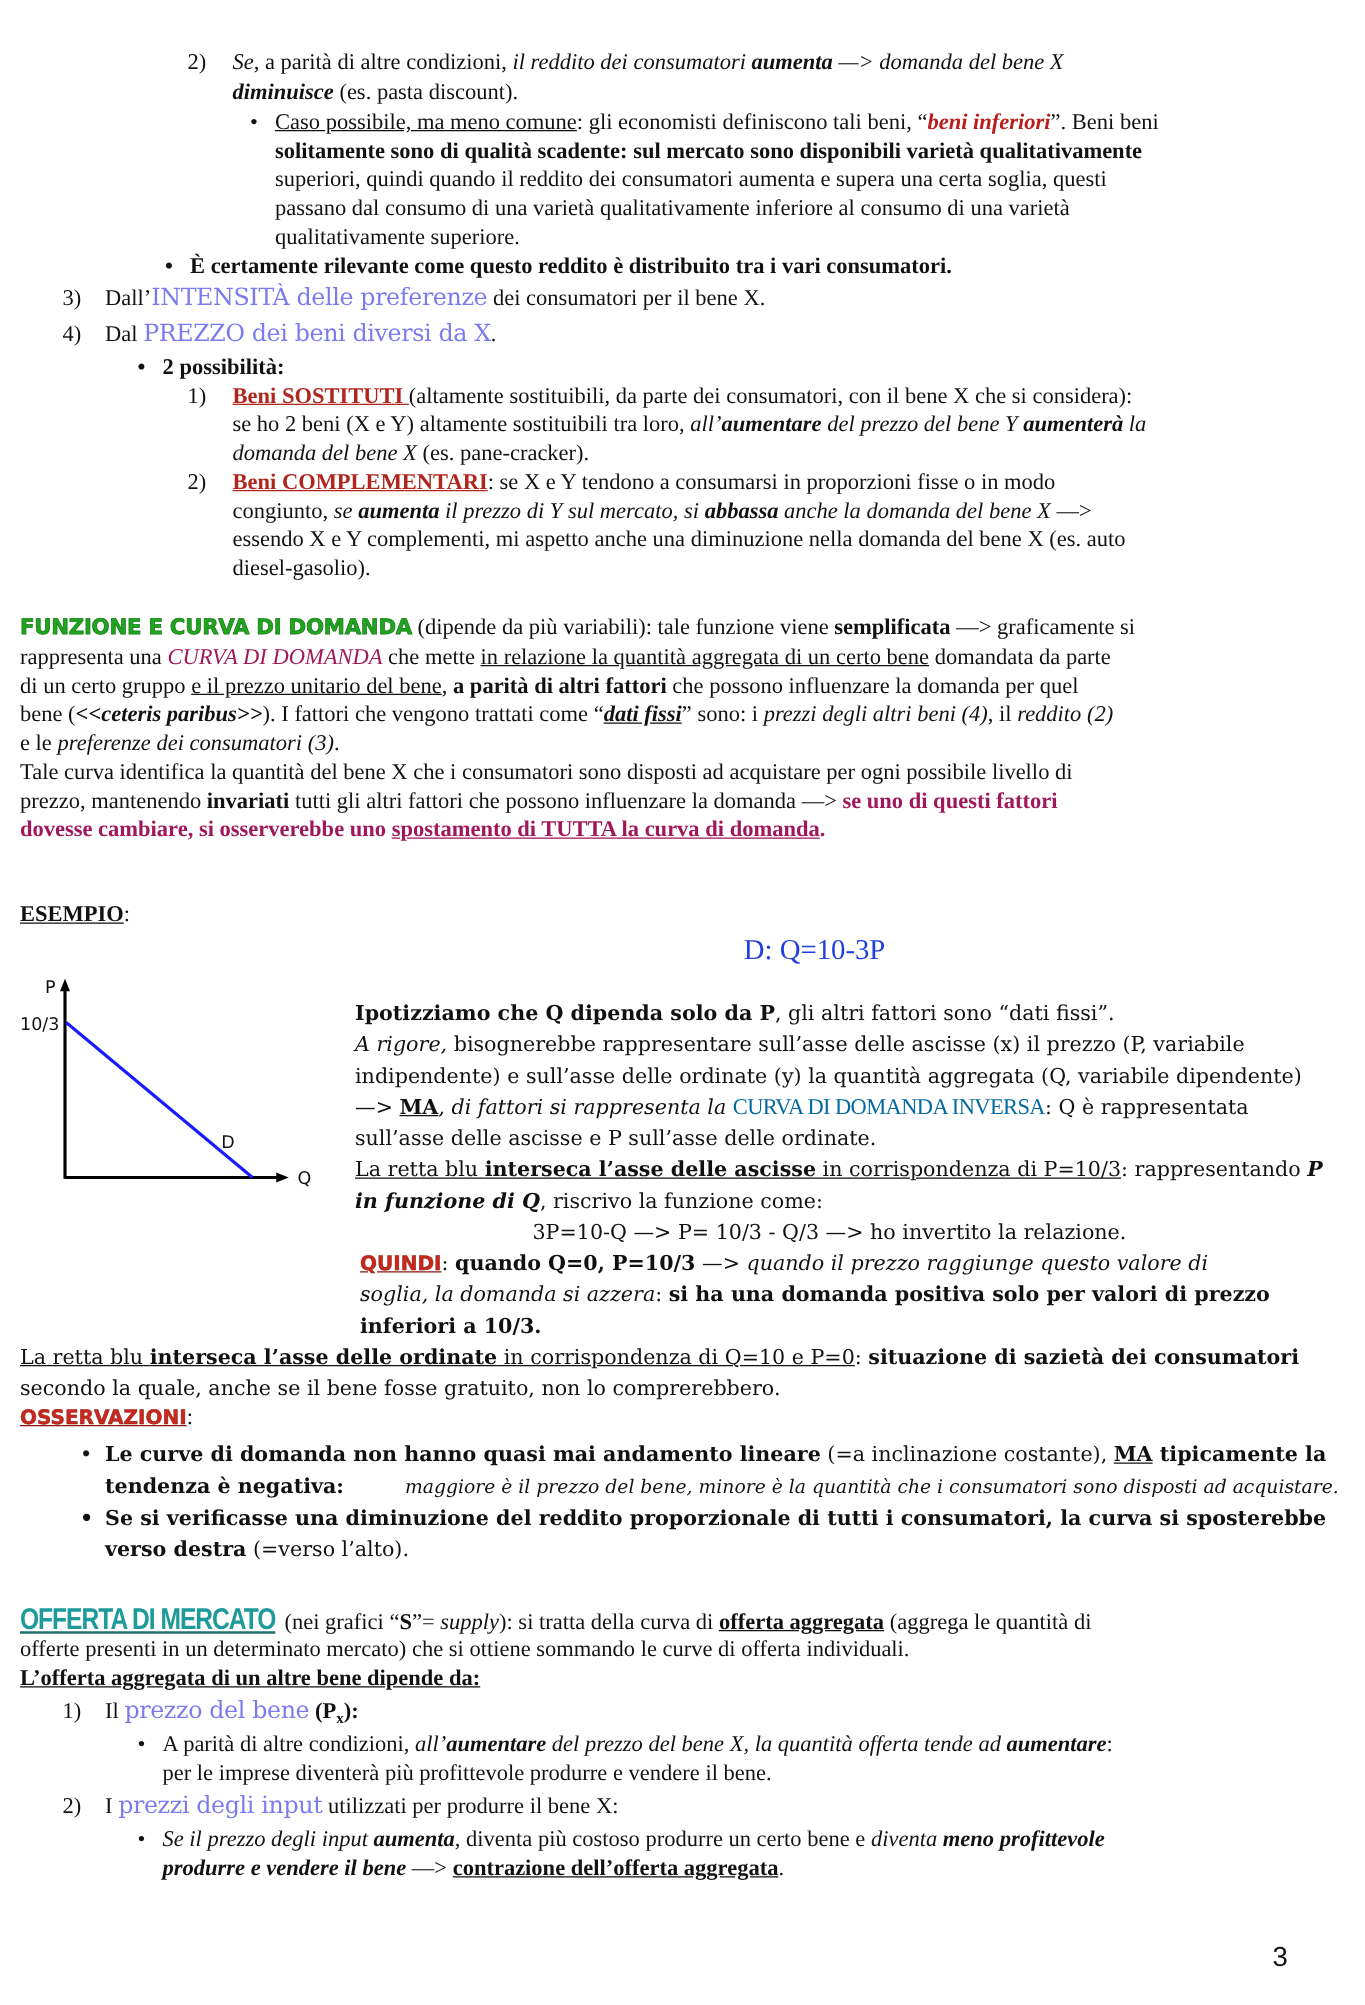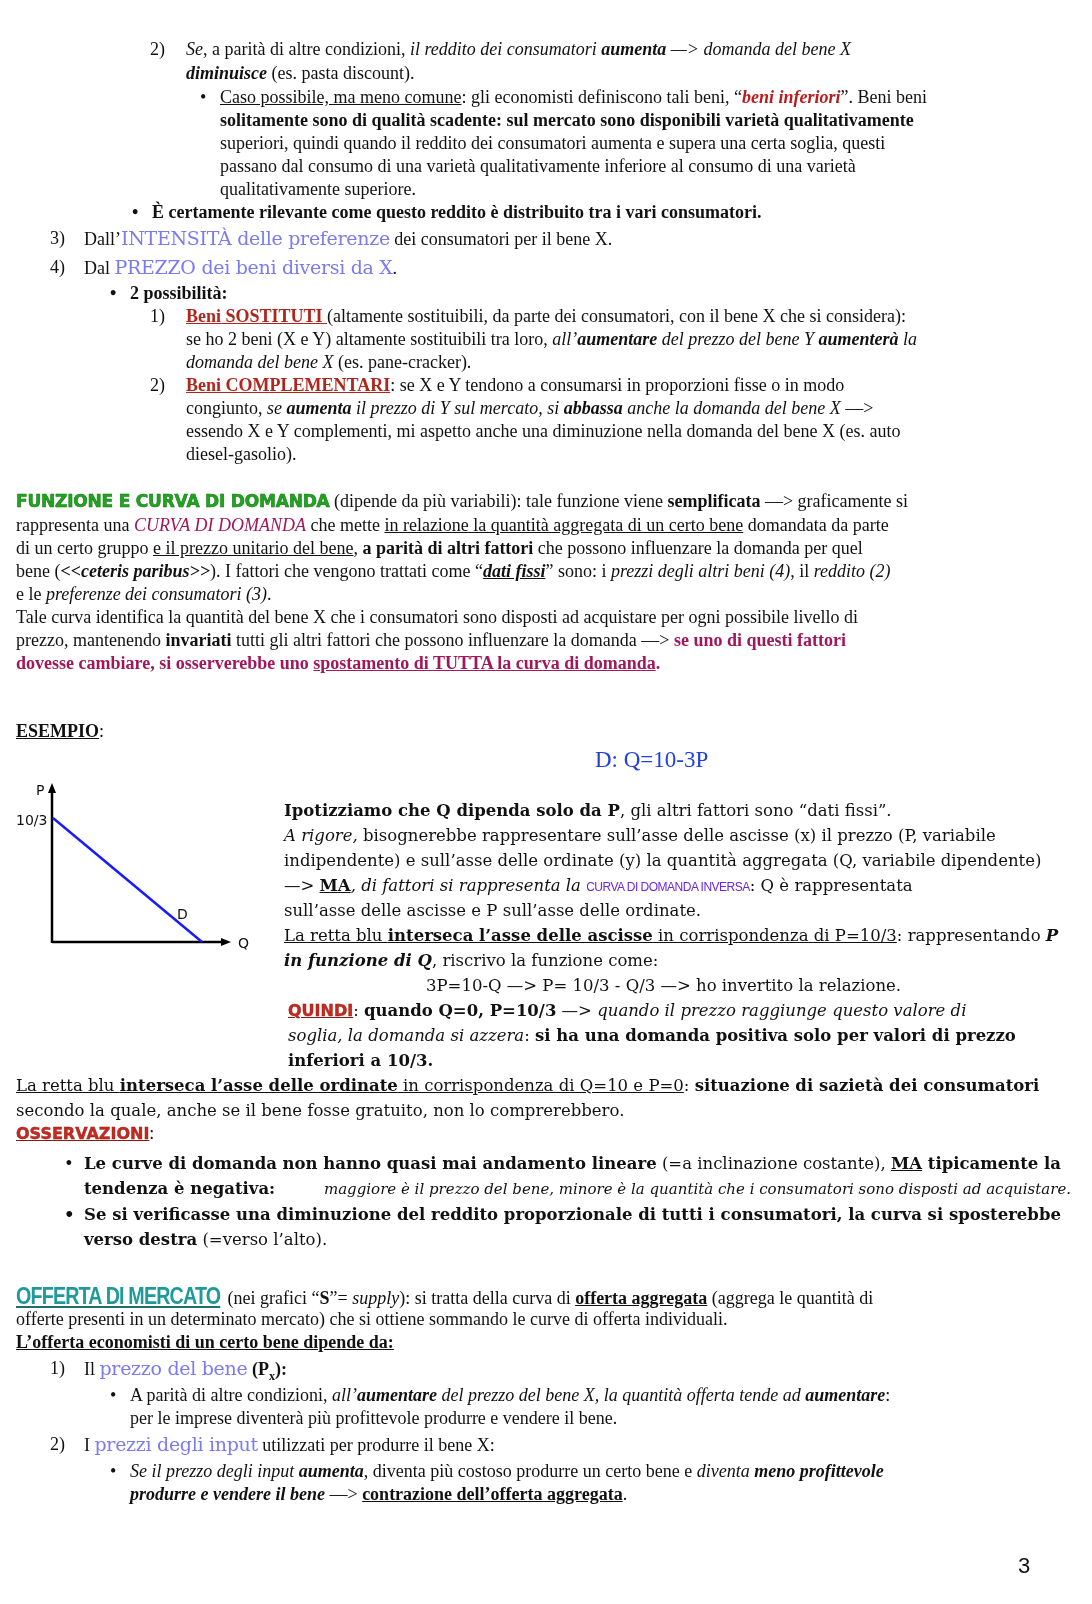--- a/index.html
+++ b/index.html
@@ -24,21 +24,21 @@
   }
   .teal-head {
     color: #1f9a9a; font-family: "Liberation Sans", sans-serif; font-weight: bold;
     font-size: 24px; letter-spacing: -1px; transform: scaleX(0.82); transform-origin: left;
     display: inline-block; text-decoration: underline; text-decoration-color: #1f6f6f;
   }
   .red-head {
     color: #c8281e; font-family: "DejaVu Sans", sans-serif; font-weight: bold;
     font-size: 16px; -webkit-text-stroke: 0.4px #8a1a12; text-decoration: underline;
   }
-  .curva-inv { color: #6d28d9; font-family: Liberation Sans, sans-serif; font-size: 12px; letter-spacing: -0.5px; }
+  .curva-inv { color: #0369a1; font-family: Liberation Serif, serif; font-size: 18px; letter-spacing: -0.5px; }
   .blue-title { color: #1f3fe0; font-size: 23px; }
   .sans-text { font-family: "DejaVu Serif", serif; font-size: 16.5px; }
   .bullet::before { content: "•"; position: absolute; left: -20px; }
   .page-num { font-family: "Liberation Sans", sans-serif; font-size: 22px; }
 </style>
 </head>
 <body>
 
 <div class="line" style="left:150px; top:38px;">2)</div>
 <div class="line" style="left:186px; top:38px;">
@@ -171,21 +171,21 @@
 </div>
 <div class="line sans-text bullet b" style="left:84px; top:1203px;">Se si verificasse una diminuzione del reddito proporzionale di tutti i consumatori, la curva si sposterebbe</div>
 <div class="line sans-text" style="left:84px; top:1228px;">
   <span class="b">verso destra</span><span> (=verso l’alto).</span>
 </div>
 
 <div class="line" style="left:16px; top:1284px;">
   <span class="teal-head">OFFERTA DI MERCATO</span><span style="margin-left:-42px;"> (nei grafici “</span><span class="b">S</span><span>”= </span><span class="i">supply</span><span>): si tratta della curva di </span><span class="b u">offerta aggregata</span><span> (aggrega le quantità di</span>
 </div>
 <div class="line" style="left:16px; top:1308px;">offerte presenti in un determinato mercato) che si ottiene sommando le curve di offerta individuali.</div>
-<div class="line b u" style="left:16px; top:1331px;">L’offerta economisti di un certo bene dipende da:</div>
+<div class="line b u" style="left:16px; top:1331px;">L’offerta aggregata di un altre bene dipende da:</div>
 
 <div class="line" style="left:50px; top:1357px;">1)</div>
 <div class="line" style="left:84px; top:1357px;">
   <span>Il </span><span class="lav">prezzo del bene</span><span class="b"> (P</span><sub class="b" style="font-size:12px;">x</sub><span class="b">):</span>
 </div>
 <div class="line bullet" style="left:130px; top:1384px;">
   <span>A parità di altre condizioni, </span><span class="i">all’</span><span class="i b">aumentare</span><span class="i"> del prezzo del bene X, la quantità offerta tende ad </span><span class="i b">aumentare</span><span>:</span>
 </div>
 <div class="line" style="left:130px; top:1407px;">per le imprese diventerà più profittevole produrre e vendere il bene.</div>
 

